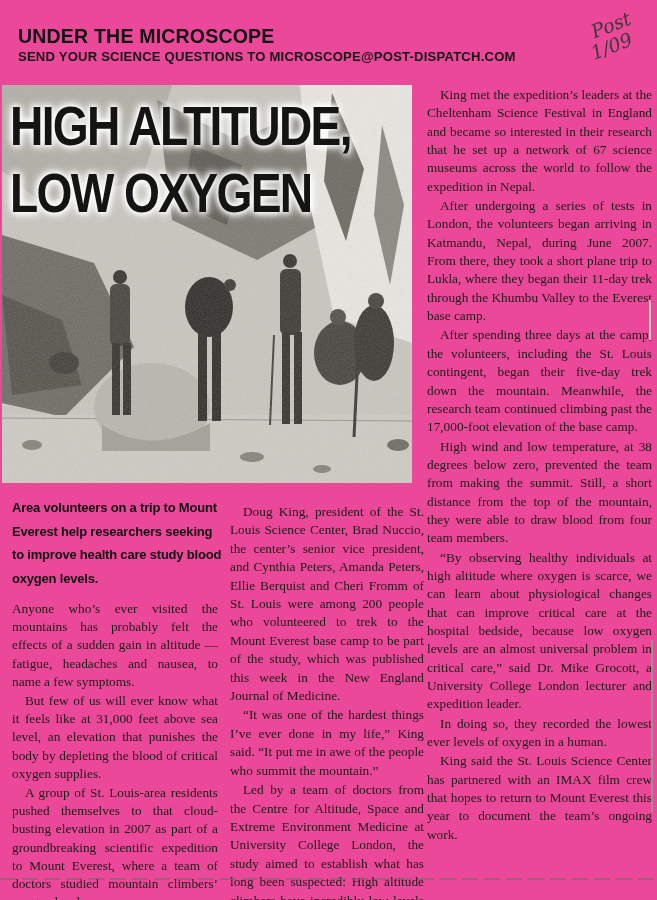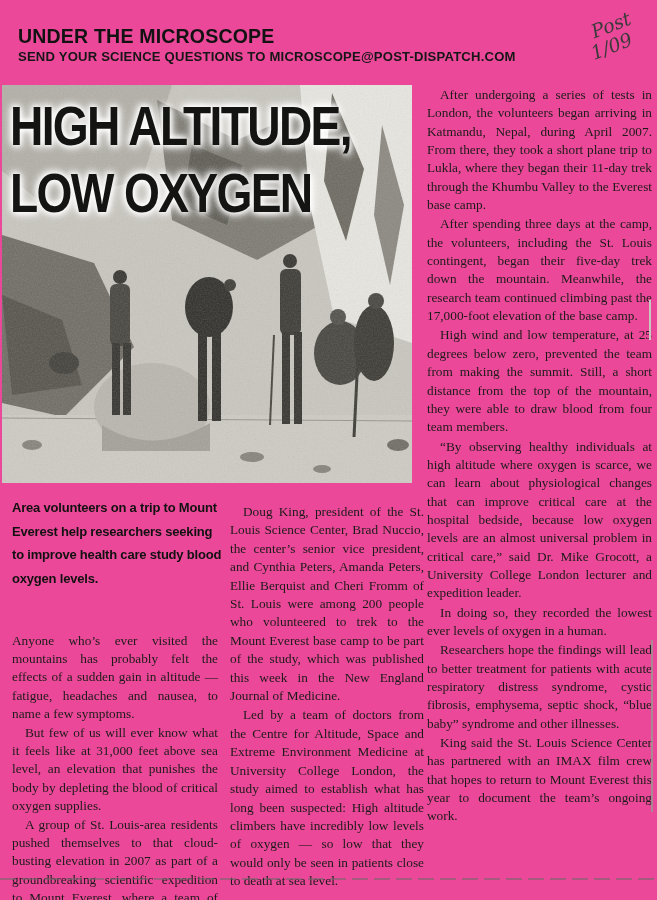--- a/index.html
+++ b/index.html
@@ -35,21 +35,21 @@
     position:absolute;left:8px;top:8px;z-index:3;
     font-family:"Liberation Sans",sans-serif;font-weight:bold;
     font-size:55px;line-height:67px;letter-spacing:-2px;color:#141413;
     transform:scaleX(.84);transform-origin:left top;white-space:nowrap;
     text-shadow:0 0 6px rgba(255,255,255,.95),0 0 12px rgba(255,255,255,.9),
                 2px 2px 8px rgba(255,255,255,.85),-2px -2px 8px rgba(255,255,255,.85);
   }
   
   .col{position:absolute;text-align:justify;}
   .col p{margin:0 0 1px 0;text-indent:13px;}
-  .col p.no-indent{text-indent:0;margin-top:32px;}
+  .col p.no-indent{text-indent:0;}
   .col-left{left:12px;top:600px;width:206px;font-size:13.3px;line-height:18.2px;}
   .col-mid{left:230px;top:503px;width:194px;font-size:13.3px;line-height:18.4px;}
   .col-right{left:427px;top:86px;width:225px;font-size:13.3px;line-height:18.35px;}
   .deck{
     position:absolute;left:12px;top:496px;width:210px;
     font-family:"Liberation Sans",sans-serif;font-weight:bold;
     font-size:13px;line-height:23.5px;letter-spacing:-.2px;color:#111;
   }
   
   .fold-line{
@@ -148,30 +148,31 @@
   <div class="deck">Area volunteers on a trip to Mount Everest help researchers seeking to improve health care study blood oxygen levels.</div>
 
   <div class="col col-left">
     <p class="no-indent">Anyone who’s ever visited the mountains has probably felt the effects of a sudden gain in altitude — fatigue, headaches and nausea, to name a few symptoms.</p>
     <p>But few of us will ever know what it feels like at 31,000 feet above sea level, an elevation that punishes the body by depleting the blood of critical oxygen supplies.</p>
     <p>A group of St. Louis-area residents pushed themselves to that cloud-busting elevation in 2007 as part of a groundbreaking scientific expedition to Mount Everest, where a team of doctors studied mountain climbers’ oxygen levels.</p>
   </div>
 
   <div class="col col-mid">
     <p>Doug King, president of the St. Louis Science Center, Brad Nuccio, the center’s senior vice president, and Cynthia Peters, Amanda Peters, Ellie Berquist and Cheri Fromm of St. Louis were among 200 people who volunteered to trek to the Mount Everest base camp to be part of the study, which was published this week in the New England Journal of Medicine.</p>
+    <p>“It was one of the hardest things I’ve ever done in my life,” King said. “It put me in awe of the people who summit the mountain.”</p>
     <p>Led by a team of doctors from the Centre for Altitude, Space and Extreme Environment Medicine at University College London, the study aimed to establish what has long been suspected: High altitude climbers have incredibly low levels of oxygen — so low that they would only be seen in patients close to death at sea level.</p>
   </div>
 
   <div class="col col-right">
-    <p>After undergoing a series of tests in London, the volunteers began arriving in Katmandu, Nepal, during April 2007. From there, they took a short plane trip to Lukla, where they began their 11-day trek through the Khumbu Valley to the Everest base camp.</p>
+    <p>King met the expedition’s leaders at the Cheltenham Science Festival in England and became so interested in their research that he set up a network of 67 science museums across the world to follow the expedition in Nepal.</p>
+    <p>After undergoing a series of tests in London, the volunteers began arriving in Katmandu, Nepal, during June 2007. From there, they took a short plane trip to Lukla, where they began their 11-day trek through the Khumbu Valley to the Everest base camp.</p>
     <p>After spending three days at the camp, the volunteers, including the St. Louis contingent, began their five-day trek down the mountain. Meanwhile, the research team continued climbing past the 17,000-foot elevation of the base camp.</p>
-    <p>High wind and low temperature, at 25 degrees below zero, prevented the team from making the summit. Still, a short distance from the top of the mountain, they were able to draw blood from four team members.</p>
+    <p>High wind and low temperature, at 38 degrees below zero, prevented the team from making the summit. Still, a short distance from the top of the mountain, they were able to draw blood from four team members.</p>
     <p>“By observing healthy individuals at high altitude where oxygen is scarce, we can learn about physiological changes that can improve critical care at the hospital bedside, because low oxygen levels are an almost universal problem in critical care,” said Dr. Mike Grocott, a University College London lecturer and expedition leader.</p>
     <p>In doing so, they recorded the lowest ever levels of oxygen in a human.</p>
-    <p>Researchers hope the findings will lead to better treatment for patients with acute respiratory distress syndrome, cystic fibrosis, emphysema, septic shock, “blue baby” syndrome and other illnesses.</p>
     <p>King said the St. Louis Science Center has partnered with an IMAX film crew that hopes to return to Mount Everest this year to document the team’s ongoing work.</p>
 
   </div>
 
   <div class="fold-line"></div>
   <div class="edge-line"></div>
   <div class="edge-dot"></div>
 
 </div>
 

